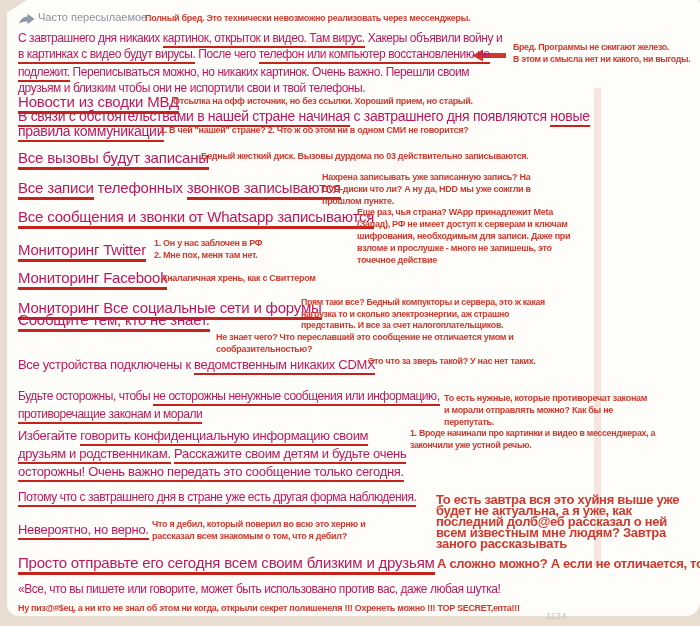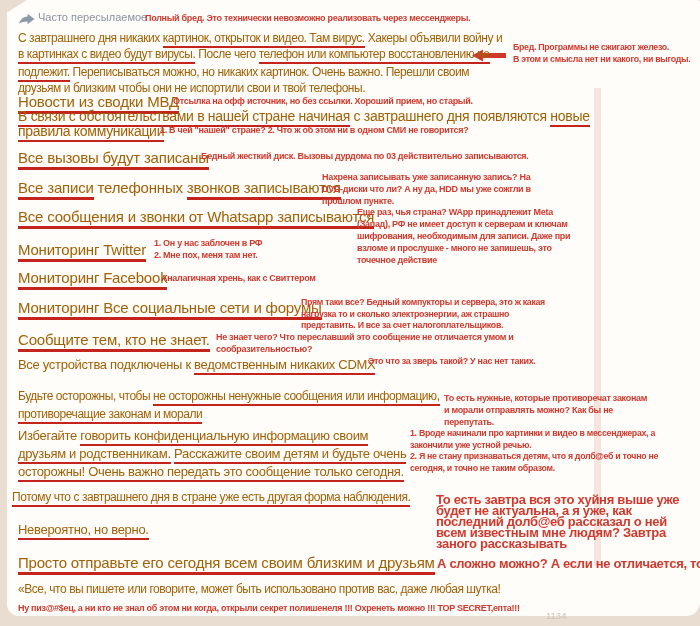--- a/index.html
+++ b/index.html
@@ -15,21 +15,21 @@
   .corner-wedge{
     position:absolute;left:0;top:0;width:27px;height:17px;
     background:#e8ddd0;clip-path:polygon(0 0,100% 0,0 100%);
   }
   .vband{
     position:absolute;left:594px;top:88px;width:7px;height:478px;
     background:#f6e4de;
   }
   .hdr{position:absolute;left:38px;top:11px;font-size:11px;color:#8793a0;white-space:nowrap}
   .fwd-ic{position:absolute;left:18px;top:13px}
-  .bl{position:absolute;white-space:nowrap;color:#a16207}
+  .bl{position:absolute;white-space:nowrap;color:#be185d}
   .fs12{font-size:12px;letter-spacing:-0.45px}
   .fs13{font-size:13px;letter-spacing:-0.3px}
   .fs14{font-size:14px;letter-spacing:-0.3px}
   .fs15{font-size:15px;letter-spacing:-0.2px}
   .u{border-bottom:3px solid #c4241c;padding-bottom:1px}
   .fs12 .u,.fs13 .u,.fs14 .u{border-bottom-width:2px}
   .an{
     position:absolute;color:#d03a2e;font-weight:bold;font-size:9px;
     letter-spacing:-0.3px;line-height:12px;white-space:nowrap;
   }
@@ -92,44 +92,44 @@
     <div>1. Он у нас заблочен в РФ</div>
     <div>2. Мне пох, меня там нет.</div>
   </div>
 
 <div class="bl fs15" style="left:18px;top:269px"><span class="u">Мониторинг Facebook</span></div>
 <div class="an" style="left:161px;top:272px">Аналагичная хрень, как с Свиттером</div>
 
 <div class="bl fs15" style="left:18px;top:299px"><span class="u">Мониторинг Все социальные сети и форумы</span></div>
 <div class="an blk f88" style="left:301px;top:297px;width:262px">Прям таки все? Бедный компукторы и сервера, это ж какая нагрузка то и сколько электроэнергии, аж страшно представить. И все за счет налогоплательщиков.</div>
 
-<div class="bl fs15" style="left:18px;top:331px"><span class="u">Сообщите тем, кто не знает.</span></div>
+<div class="bl fs15" style="left:18px;top:311px"><span class="u">Сообщите тем, кто не знает.</span></div>
 <div class="an blk" style="left:216px;top:331px;width:305px">Не знает чего? Что переславший это сообщение не отличается умом и сообразительностью?</div>
 
 <div class="bl fs13" style="left:18px;top:357px"><span>Все устройства подключены к </span><span class="u">ведомственным никаких CDMX</span></div>
 <div class="an blk" style="left:368px;top:355px;width:278px">
     <div>Это что за зверь такой? У нас нет таких.</div>
   </div>
 
 <div class="bl fs12" style="left:18px;top:389px"><span>Будьте осторожны, чтобы </span><span class="u">не осторожны ненужные сообщения или информацию,</span></div>
 <div class="bl fs12" style="left:18px;top:407px"><span class="u">противоречащие законам и морали</span></div>
 <div class="an blk" style="left:444px;top:392px;width:210px">То есть нужные, которые противоречат законам и морали отправлять можно? Как бы не перепутать.</div>
 
 <div class="bl fs13" style="left:18px;top:428px"><span>Избегайте </span><span class="u">говорить конфиденциальную информацию своим</span></div>
 <div class="bl fs13" style="left:18px;top:446px"><span class="u">друзьям и родственникам.</span><span> </span><span class="u">Расскажите своим детям и будьте очень</span></div>
 <div class="bl fs13" style="left:18px;top:464px"><span class="u">осторожны! Очень важно передать это сообщение только сегодня.</span></div>
 <div class="an blk f88" style="left:410px;top:428px;width:248px">
     <div>1. Вроде начинали про картинки и видео в мессенджерах, а закончили уже устной речью.</div>
-    <div>2. Я не стану признаваться детям, что я долб@еб и точно не сегодня, и точно не таким образом.</div>
   </div>
 
-<div class="bl fs12" style="left:12px;top:490px"><span class="u">Потому что с завтрашнего дня в стране уже есть другая форма наблюдения.</span></div>
+<div class="bl fs12" style="left:18px;top:490px"><span class="u">Потому что с завтрашнего дня в стране уже есть другая форма наблюдения.</span></div>
 <div class="an blk f85" style="left:436px;top:494px;width:258px">То есть завтра вся это хуйня выше уже будет не актуальна, а я уже, как последний долб@еб рассказал о ней всем известным мне людям? Завтра заного рассказывать</div>
 
 <div class="bl fs13" style="left:18px;top:522px"><span class="u">Невероятно, но верно.</span></div>
 <div class="an blk" style="left:152px;top:518px;width:220px">
+    <div>Что я дебил, который поверил во всю это херню и рассказал всем знакомым о том, что я дебил?</div>
   </div>
 
 <div class="bl fs15" style="left:18px;top:554px"><span class="u">Просто отправьте его сегодня всем своим близким и друзьям</span></div>
 <div class="an f85" style="left:437px;top:558px">А сложно можно? А если не отличается, то что тогда?</div>
 
 <div class="bl fs12" style="left:18px;top:582px"><span>«Все, что вы пишете или говорите, может быть использовано против вас, даже любая шутка!</span></div>
 <div class="an" style="left:18px;top:602px">Ну пиз@#$ец, а ни кто не знал об этом ни когда, открыли секрет полишенеля !!! Охренеть можно !!! TOP SECRET,епта!!!</div>
 
 </body></html>

